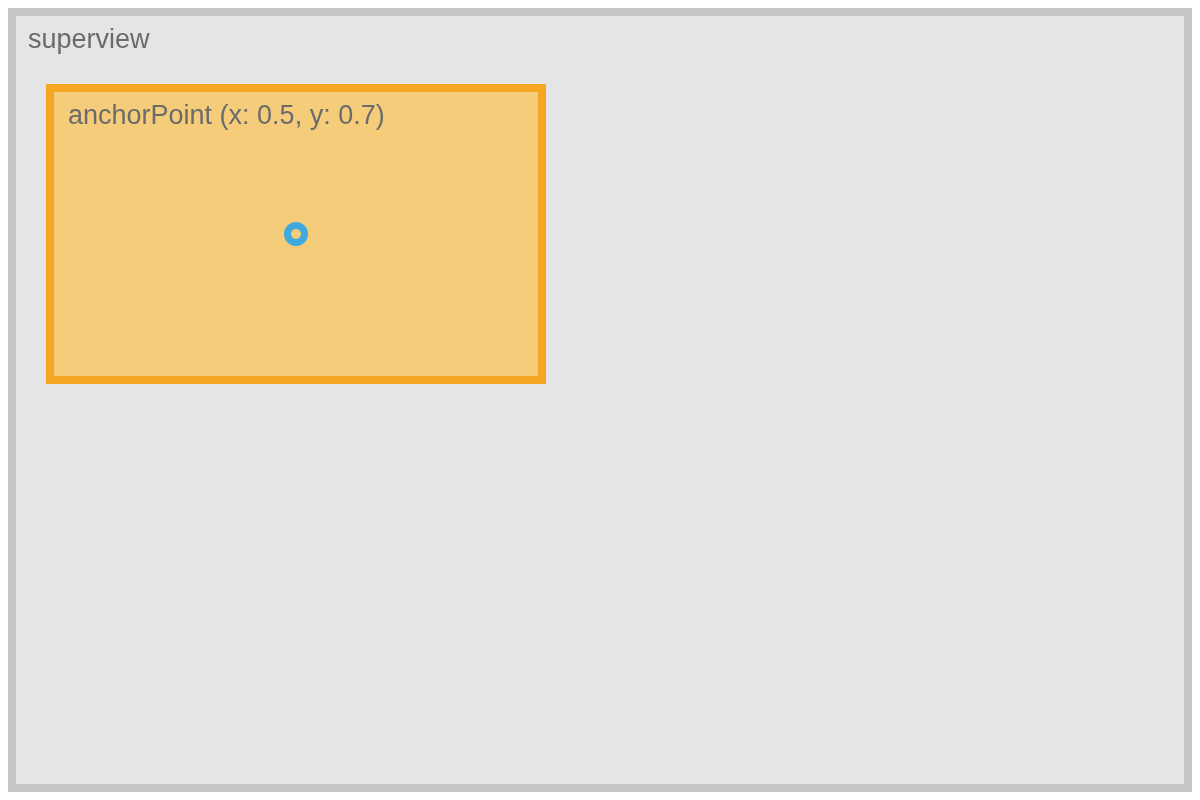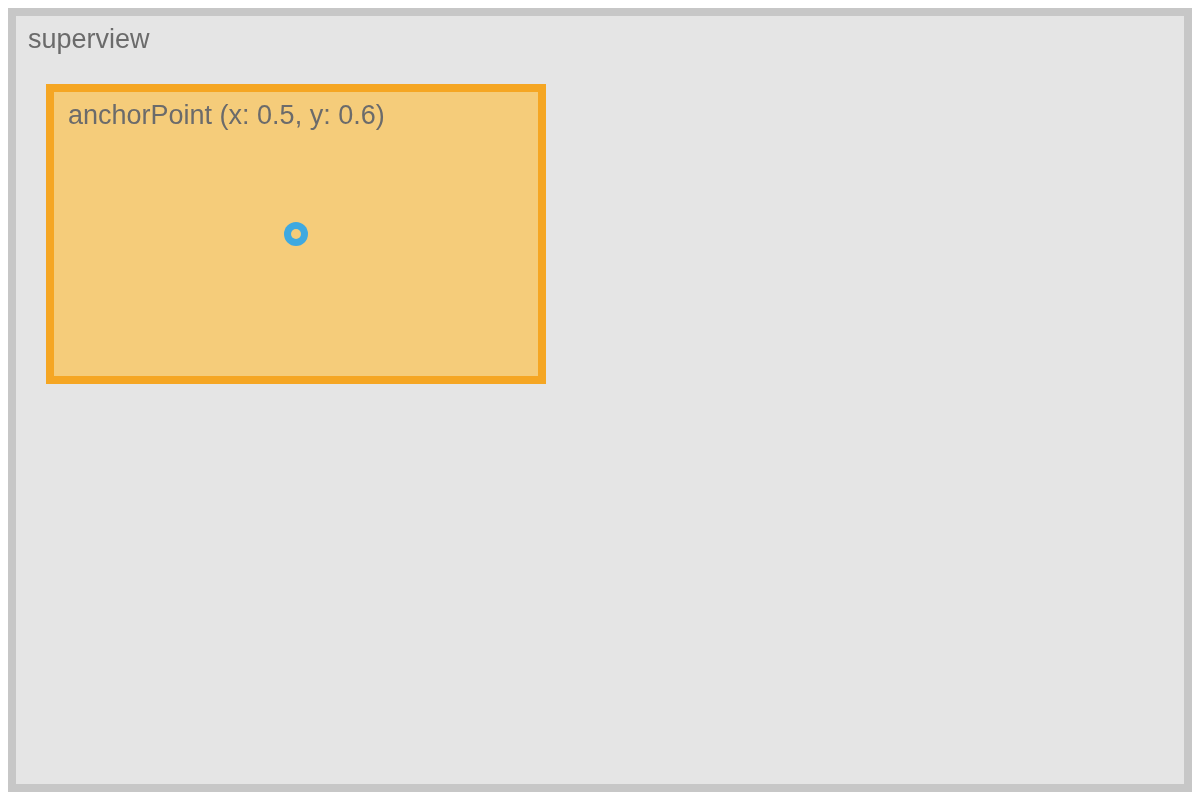--- a/index.html
+++ b/index.html
@@ -68,18 +68,18 @@
       background: #f5cc7a;
     }
   </style>
 </head>
 <body>
 
 <div class="outer-frame">
   <div class="superview-label">superview</div>
 
   <div class="anchor-box">
-    <div class="anchor-label">anchorPoint (x: 0.5, y: 0.6)</div>
+    <div class="anchor-label">anchorPoint (x: 0.5, y: 0.7)</div>
     <div class="anchor-dot-outer">
       <div class="anchor-dot-inner"></div>
     </div>
   </div>
 </div>
 
 </body></html>

